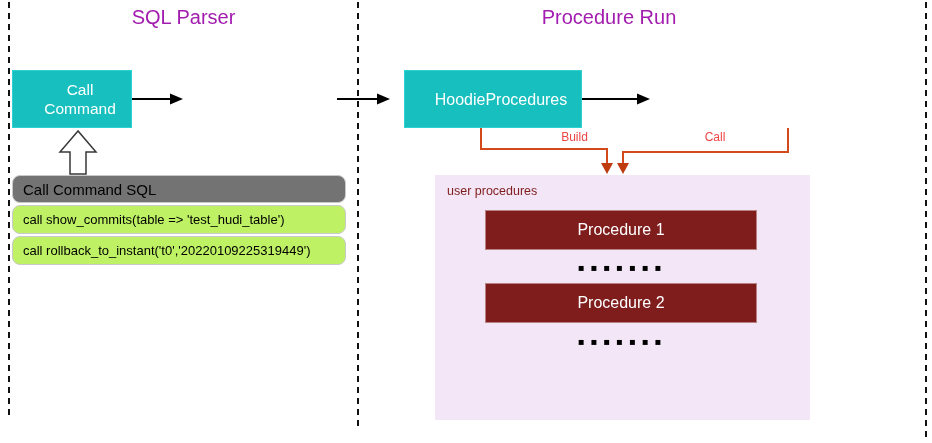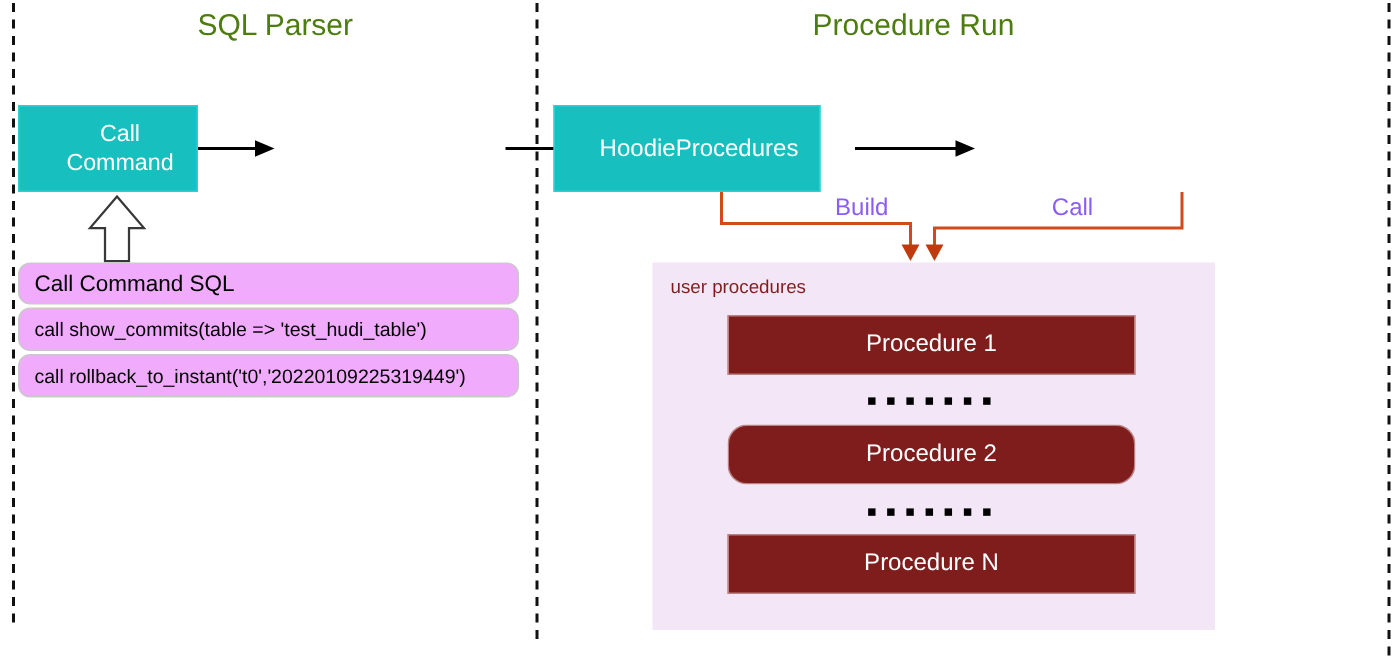--- a/index.html
+++ b/index.html
@@ -3,35 +3,35 @@
 <meta charset="utf-8">
 <style>
   html,body{margin:0;padding:0;background:#ffffff;}
   .canvas{
     position:relative;width:932px;height:443px;background:#ffffff;overflow:hidden;
     font-family:"Liberation Sans","DejaVu Sans",sans-serif;color:#000;
   }
   .wires{position:absolute;left:0;top:0;width:932px;height:443px;z-index:1;}
   .layer{position:absolute;left:0;top:0;width:932px;height:443px;z-index:2;}
   .section-title{
-    position:absolute;text-align:center;font-size:20px;color:#4d7c0f;
+    position:absolute;text-align:center;font-size:20px;color:#a21caf;
   }
   .node{
     position:absolute;display:flex;align-items:center;justify-content:center;
     background:#17BFBF;border:1px solid #2fd0d0;color:#fff;text-align:center;
     font-size:16px;line-height:19px;box-sizing:border-box;padding-left:16px;
   }
   .sql-row{
     position:absolute;box-sizing:border-box;border:1px solid #C9C9C9;border-radius:8px;
-    background:#f0abfc;display:flex;align-items:center;padding-left:10px;
+    background:#bef264;display:flex;align-items:center;padding-left:10px;
     font-size:13px;color:#000;white-space:nowrap;overflow:hidden;
   }
-  .sql-header{background:#f0abfc;font-size:15px;}
+  .sql-header{background:#737373;font-size:15px;}
   .edge-label{
-    position:absolute;text-align:center;font-size:16px;color:#8b5cf6;
+    position:absolute;text-align:center;font-size:12px;color:#ef4444;
   }
   .user-procs{
     position:absolute;left:435px;top:175px;width:375px;height:245px;
     background:#F3E6F6;box-sizing:border-box;
   }
   .up-label{position:absolute;left:12px;top:9px;font-size:12.5px;color:#7f1d1d;}
   .proc-box{
     position:absolute;left:50px;width:272px;height:40px;box-sizing:border-box;
     background:#7f1d1d;border:1px solid rgba(255,255,255,0.45);color:#fff;
     display:flex;align-items:center;justify-content:center;font-size:16px;
@@ -67,34 +67,33 @@
     <path d="M788,128 L788,152 L623,152 L623,164" fill="none" stroke="#D2491B" stroke-width="2"></path>
     <polygon points="617,163 629,163 623,174" fill="#BF3B0E"></polygon>
   </svg>
 
   <div class="layer">
 
     <div class="section-title" style="left:9px;top:6px;width:349px;">SQL Parser</div>
     <div class="section-title" style="left:358px;top:6px;width:502px;">Procedure Run</div>
 
     <div class="node" style="left:12px;top:70px;width:120px;height:58px;font-size:15.5px;">Call Command</div>
-    <div class="node" style="left:369px;top:70px;width:178px;height:58px;">HoodieProcedures</div>
+    <div class="node" style="left:404px;top:70px;width:178px;height:58px;">HoodieProcedures</div>
 
     <div>
       <div class="sql-row sql-header" style="left:12px;top:175px;width:334px;height:28px;">Call Command SQL</div>
       <div class="sql-row" style="left:12px;top:205px;width:334px;height:29px;">call show_commits(table =&gt; 'test_hudi_table')</div>
       <div class="sql-row" style="left:12px;top:236px;width:334px;height:29px;">call rollback_to_instant('t0','20220109225319449')</div>
     </div>
 
     <div class="edge-label" style="left:532px;top:130px;width:85px;">Build</div>
     <div class="edge-label" style="left:672px;top:130px;width:86px;">Call</div>
 
     <div class="user-procs">
       <div class="up-label">user procedures</div>
       <div class="proc-box" style="top:35px;">Procedure 1</div>
       <div class="dots" style="top:80px;">▪▪▪▪▪▪▪</div>
-      <div class="proc-box" style="top:108px;border-radius:13px;">Procedure 2</div>
+      <div class="proc-box" style="top:108px;">Procedure 2</div>
       <div class="dots" style="top:154px;">▪▪▪▪▪▪▪</div>
-      <div class="proc-box" style="top:181px;">Procedure N</div>
     </div>
 
   </div>
 </div>
 
 </body></html>

